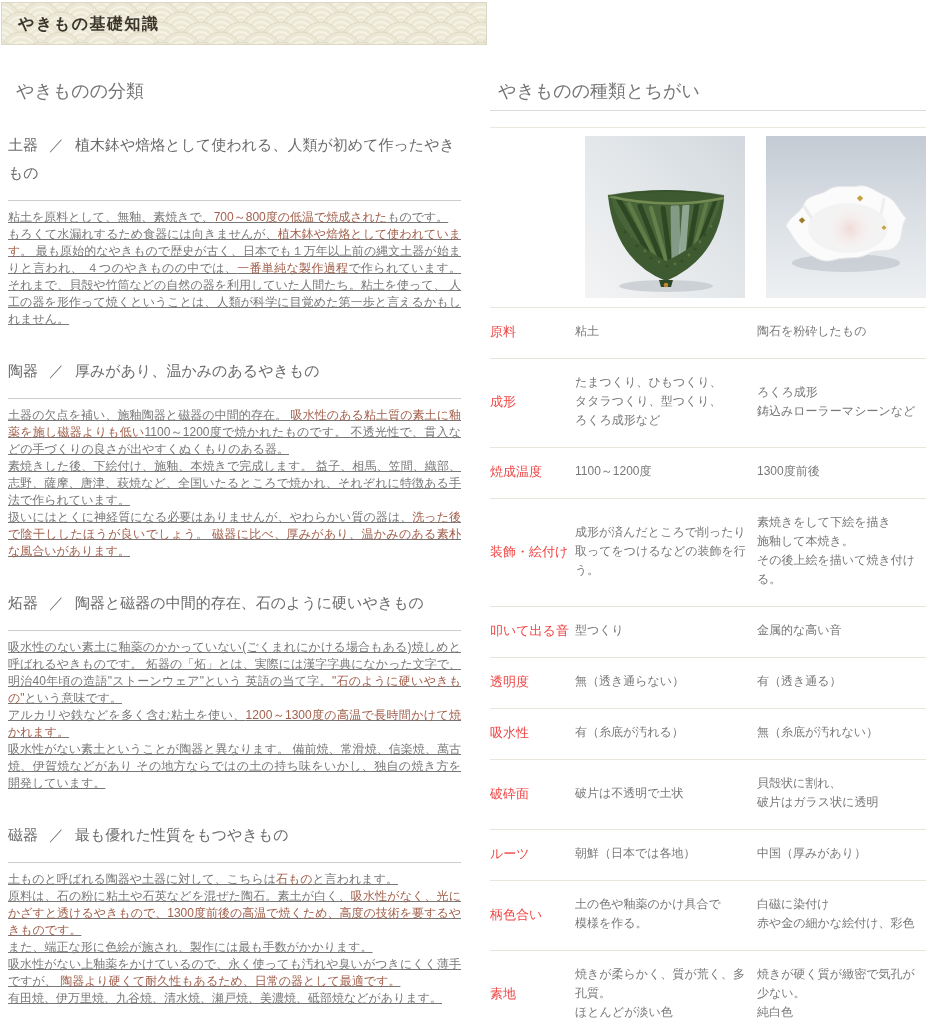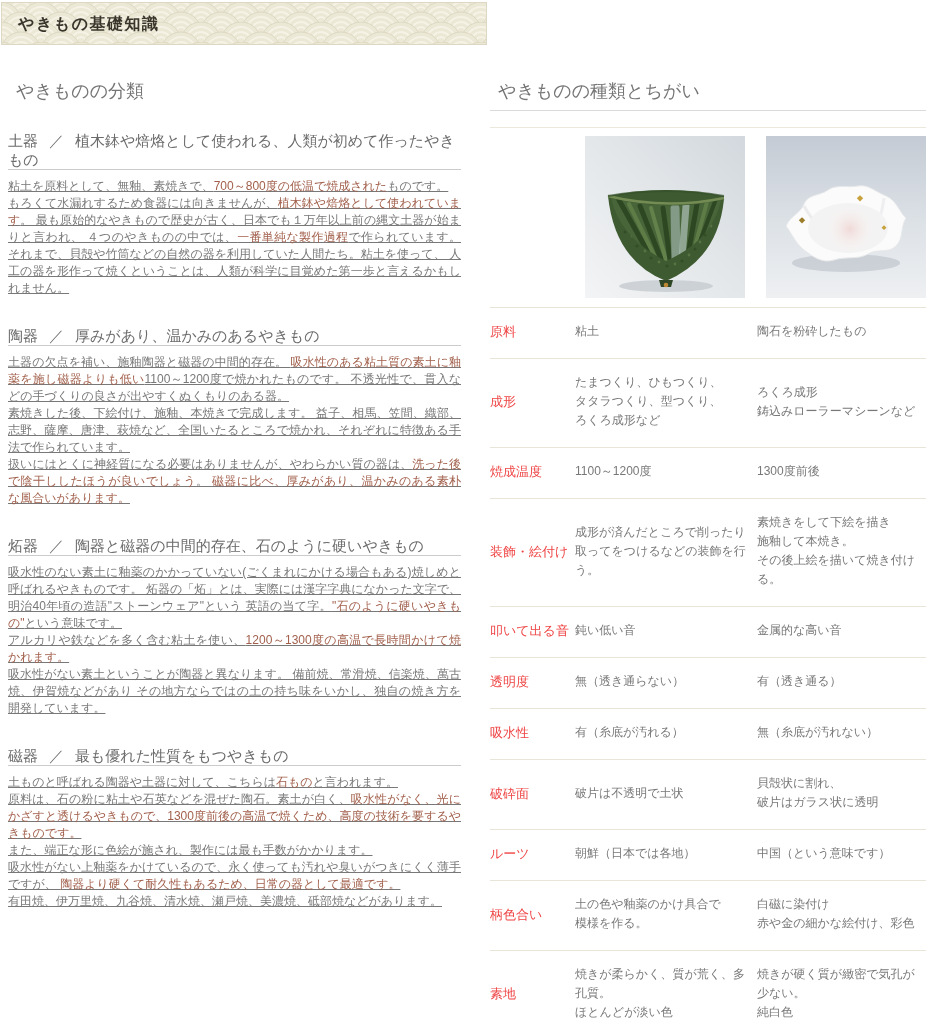--- a/index.html
+++ b/index.html
@@ -14,22 +14,22 @@
     font-size:16px;color:#3a352b;letter-spacing:1.5px;}
 
   
   .columns{display:flex;padding-left:8px;margin-top:27px;align-items:flex-start;}
   .col-left{width:453px;}
   .col-right{width:436px;margin-left:29px;}
   .col-heading{margin:8px;font-size:18px;font-weight:normal;color:#757575;line-height:22px;}
 
   
   .entry{margin-top:29px;}
-  .entry h3{margin:0;font-size:15px;font-weight:normal;color:#6b6b6b;line-height:19px;
-    border-bottom:1px solid #cccccc;}
+  .entry h3{margin:0;font-size:15px;font-weight:normal;color:#6b6b6b;line-height:28px;
+    padding-bottom:13px;border-bottom:1px solid #cccccc;}
   .entry .sep{margin:0 11px;}
   .entry-body{margin-top:8px;}
   .entry-body p{margin:0;font-size:12px;line-height:17px;color:#787878;text-align:justify;text-decoration:underline;}
   .em{color:#a2604c;}
 
   
   .rule{height:0;border-top:1px solid #dbdbdb;}
   .rule1{margin-top:3px;}
   .rule2{margin-top:16px;border-top-color:#ece8db;}
   .photos{display:flex;justify-content:flex-end;gap:21px;margin-top:8px;}
@@ -236,21 +236,21 @@
     <div class="tlabel">装飾・絵付け</div>
     <div class="tcell tcell1">成形が済んだところで削ったり
 取ってをつけるなどの装飾を行う。</div>
     <div class="tcell tcell2">素焼きをして下絵を描き
 施釉して本焼き。
 その後上絵を描いて焼き付ける。</div>
   </div>
 
   <div class="trow">
     <div class="tlabel">叩いて出る音</div>
-    <div class="tcell tcell1">鈍い低い音</div>
+    <div class="tcell tcell1">型つくり</div>
     <div class="tcell tcell2">金属的な高い音</div>
   </div>
 
   <div class="trow">
     <div class="tlabel">透明度</div>
     <div class="tcell tcell1">無（透き通らない）</div>
     <div class="tcell tcell2">有（透き通る）</div>
   </div>
 
   <div class="trow">
@@ -262,21 +262,21 @@
   <div class="trow">
     <div class="tlabel">破砕面</div>
     <div class="tcell tcell1">破片は不透明で土状</div>
     <div class="tcell tcell2">貝殻状に割れ、
 破片はガラス状に透明</div>
   </div>
 
   <div class="trow">
     <div class="tlabel">ルーツ</div>
     <div class="tcell tcell1">朝鮮（日本では各地）</div>
-    <div class="tcell tcell2">中国（という意味です）</div>
+    <div class="tcell tcell2">中国（厚みがあり）</div>
   </div>
 
   <div class="trow">
     <div class="tlabel">柄色合い</div>
     <div class="tcell tcell1">土の色や釉薬のかけ具合で
 模様を作る。</div>
     <div class="tcell tcell2">白磁に染付け
 赤や金の細かな絵付け、彩色</div>
   </div>
 

